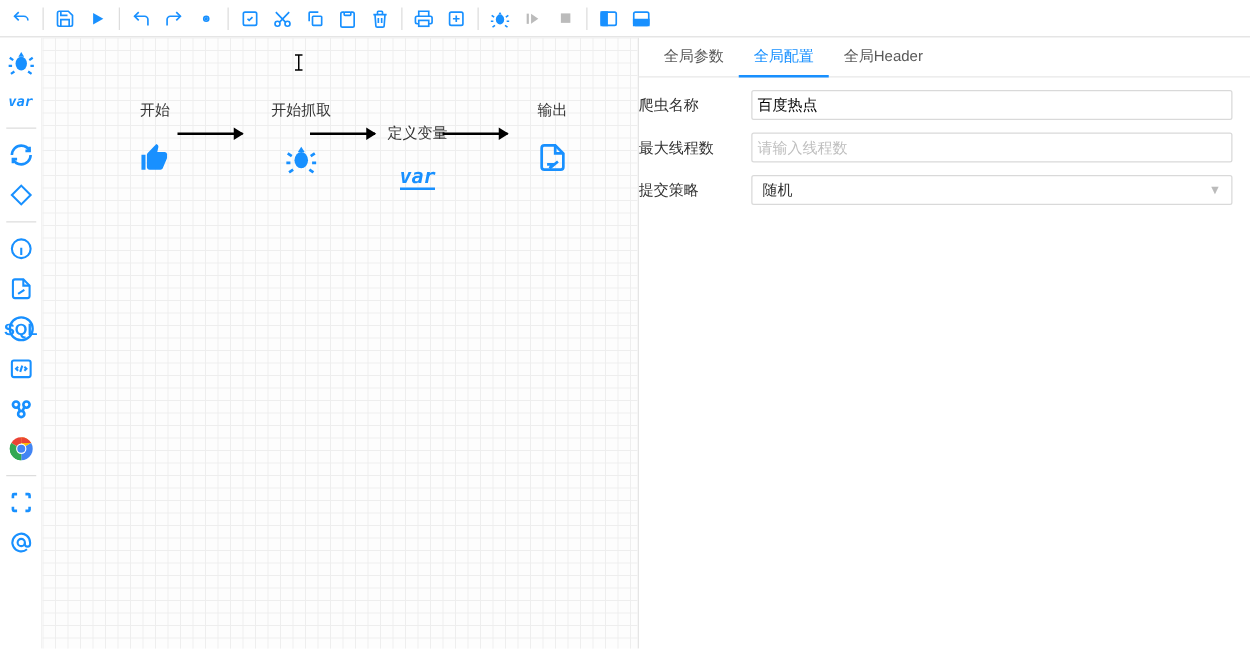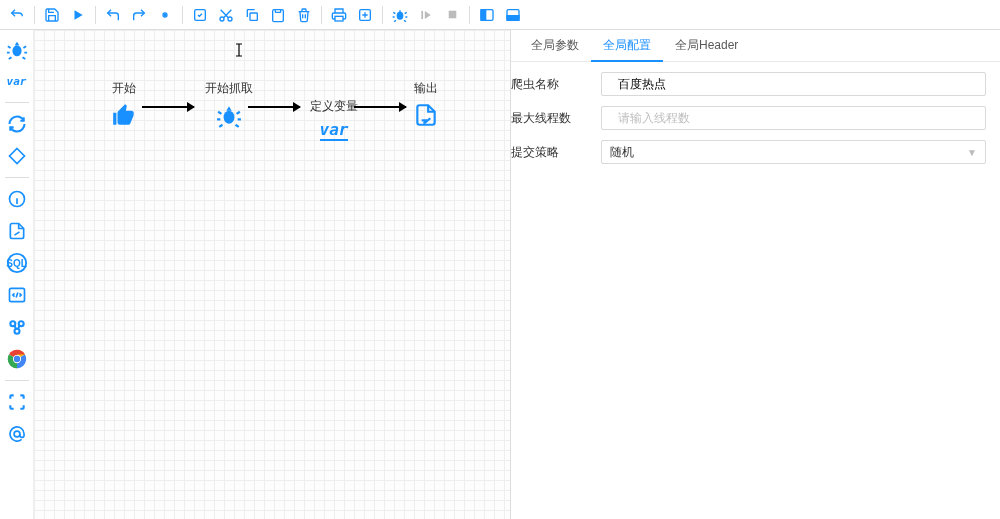--- a/index.html
+++ b/index.html
@@ -64,21 +64,21 @@
   .node {
     position: absolute;
     display: flex;
     flex-direction: column;
     align-items: center;
     width: 60px;
   }
   .node .label {
     font-size: 12px;
     color: #333;
-    margin-bottom: 4px;
+    margin-bottom: 15px;
     white-space: nowrap;
   }
   .node .icon {
     width: 28px; height: 28px;
     display: flex; align-items: center; justify-content: center;
     color: #1890ff;
   }
   .arrow {
     position: absolute;
     height: 2px;
@@ -133,21 +133,21 @@
     text-align: left;
     color: #333;
     font-size: 12px;
     padding-right: 10px;
   }
   .row input[type=text] {
     flex: 1;
     height: 24px;
     border: 1px solid #d9d9d9;
     border-radius: 2px;
-    padding: 0 16px;
+    padding: 0 4px;
     font-size: 12px;
     outline: none;
   }
   .row .select {
     flex: 1;
     height: 24px;
     border: 1px solid #d9d9d9;
     border-radius: 2px;
     padding: 0 8px;
     font-size: 12px;
@@ -322,21 +322,21 @@
     <div class="pal">
         <svg width="20" height="20" viewBox="0 0 24 24" fill="none" stroke="currentColor" stroke-width="2">
           <path d="M14 3H6a2 2 0 00-2 2v14a2 2 0 002 2h12a2 2 0 002-2V9l-6-6z"></path>
           <path d="M14 3v6h6M9 17l6-4"></path>
         </svg>
       </div>
     <div class="pal">
         <svg width="22" height="22" viewBox="0 0 24 24" fill="none" stroke="currentColor" stroke-width="2">
           <circle cx="12" cy="12" r="10"></circle>
         </svg>
-        <span style="position:absolute;font-size:10px">SQL</span>
+        <span style="position:absolute;font-size:13px">SQL</span>
       </div>
     <div class="pal">
         <svg width="20" height="20" viewBox="0 0 24 24" fill="none" stroke="currentColor" stroke-width="2">
           <rect x="3" y="4" width="18" height="16" rx="2"></rect>
           <path d="M9 10l-2 2 2 2M15 10l2 2-2 2M13 9l-2 6"></path>
         </svg>
       </div>
     <div class="pal">
         <svg width="20" height="20" viewBox="0 0 24 24" fill="none" stroke="currentColor" stroke-width="2.5">
           <circle cx="7" cy="8" r="3"></circle>
@@ -377,39 +377,39 @@
     <div class="node" style="left:60px; top:50px">
       <div class="label">开始</div>
       <div class="icon">
           <svg width="26" height="26" viewBox="0 0 24 24" fill="currentColor">
             <path d="M2 21h3V10H2v11zm19-11c0-1.1-.9-2-2-2h-5.3l.8-3.8v-.3c0-.4-.2-.8-.4-1.1L13 2 6.6 8.6C6.2 9 6 9.5 6 10v9c0 1.1.9 2 2 2h8c.8 0 1.5-.5 1.8-1.2l2.9-6.8c.1-.3.2-.6.2-.9V10z"></path>
           </svg>
         </div>
     </div>
     <div class="arrow" style="left:108px; top:76px; width:52px"></div>
 
-    <div class="node" style="left:165px; top:50px">
+    <div class="node" style="left:177px; top:50px">
       <div class="label">开始抓取</div>
       <div class="icon">
           <svg width="26" height="26" viewBox="0 0 24 24" fill="currentColor">
             <ellipse cx="12" cy="14" rx="5" ry="6"></ellipse>
             <path d="M12 4l-2.5 4h5z"></path>
             <path d="M5 11l-3-2M19 11l3-2M4 16H1M20 16h3M6 21l-3 2M18 21l3 2" stroke="currentColor" stroke-width="2" fill="none"></path>
           </svg>
         </div>
     </div>
     <div class="arrow" style="left:214px; top:76px; width:52px"></div>
 
     <div class="node" style="left:270px; top:68px">
       <div class="label">定义变量</div>
       <div class="icon" style="font-style:italic;font-family:monospace;font-weight:bold;font-size:16px;border-bottom:2px solid #1890ff;height:22px">var</div>
     </div>
     <div class="arrow" style="left:320px; top:76px; width:52px"></div>
 
-    <div class="node" style="left:362px; top:50px">
+    <div class="node" style="left:378px; top:50px">
       <div class="label">输出</div>
       <div class="icon">
           <svg width="26" height="26" viewBox="0 0 24 24" fill="none" stroke="currentColor" stroke-width="2">
             <path d="M14 3H6a2 2 0 00-2 2v14a2 2 0 002 2h12a2 2 0 002-2V9l-6-6z"></path>
             <path d="M14 3v6h6M8 17h4l-2 3 6-5"></path>
           </svg>
         </div>
     </div>
   </div>
 

